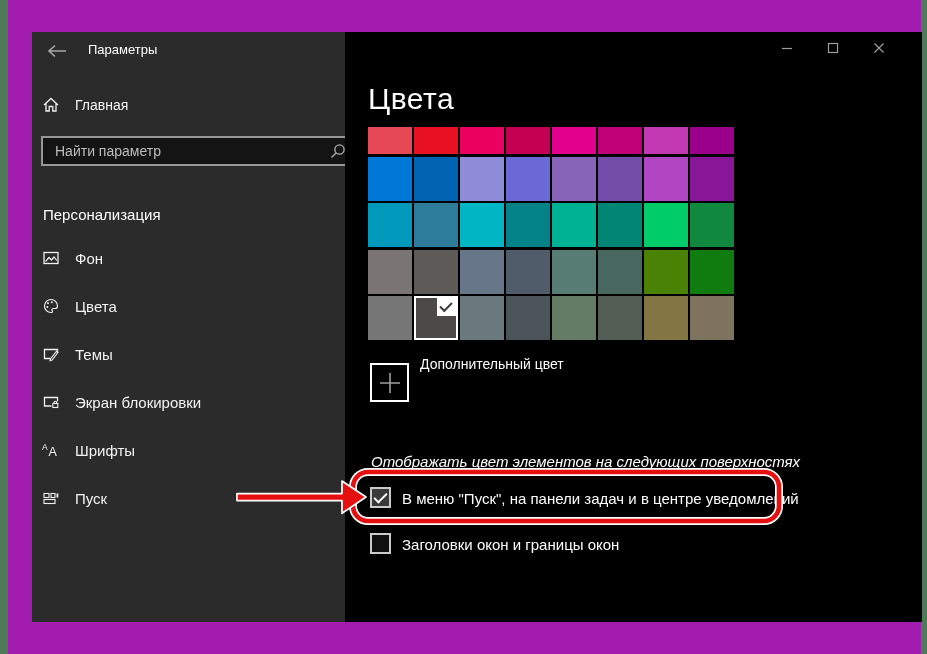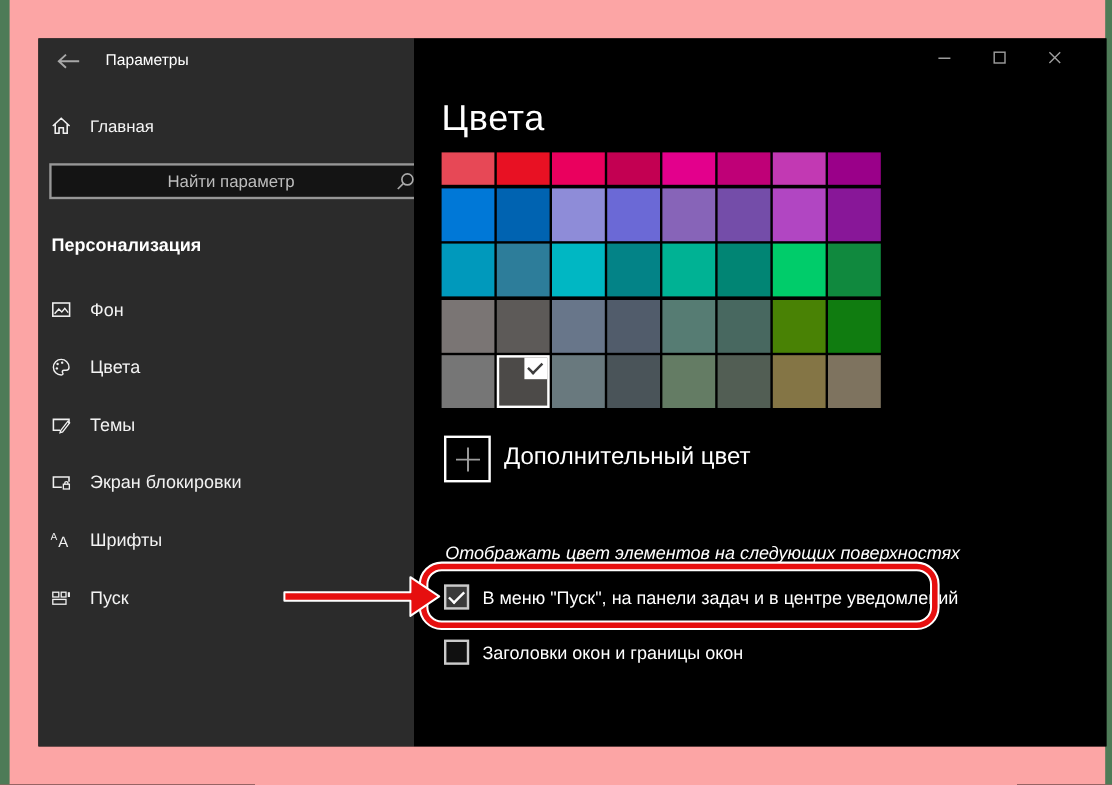--- a/index.html
+++ b/index.html
@@ -1,34 +1,34 @@
 <!DOCTYPE html>
 <html><head>
 <meta charset="utf-8">
 <style>
   * { margin:0; padding:0; box-sizing:border-box; }
   html,body { background:#000; }
   body { font-family:"Liberation Sans","DejaVu Sans",sans-serif; }
-  .screen { position:relative; width:927px; height:654px; background:#fca5a5; overflow:hidden;text-align:center; }
+  .screen { position:relative; width:927px; height:654px; background:#a21caf; overflow:hidden; }
 
   .wall { position:absolute; top:0; height:654px; background:#4e7b57; }
   .wall.left  { left:0; width:8px; }
   .wall.right { left:921px; width:6px; }
 
   .window { position:absolute; left:32px; top:32px; width:890px; height:590px; background:#000; }
 
   
   .sidebar { position:absolute; left:0; top:0; width:313px; height:590px; background:#2b2b2b; }
   .back-btn { position:absolute; left:8px; top:6px; width:34px; height:26px; display:flex; align-items:center; justify-content:center; color:#a8a8a8; }
   .win-title { position:absolute; left:56px; top:10px; font-size:13px; color:#ffffff; }
   .home-item { position:absolute; left:10px; top:61px; height:24px; display:flex; align-items:center; gap:15px; color:#f5f5f5; font-size:14px; }
   .search-box { position:absolute; left:9px; top:104px; width:318px; height:30px; border:2px solid #979797; background:#141414; display:flex; align-items:center; }
   .search-box .ph { flex:1; margin-left:12px; font-size:14px; color:#bdbdbd; }
   .search-box .mag { margin-right:11px; display:flex; }
-  .section-hdr { position:absolute; left:11px; top:164px; font-size:15px; font-weight:bold; color:#ffffff; }
+  .section-hdr { position:absolute; left:11px; top:174px; font-size:15px; font-weight:normal; color:#ffffff; }
   .nav { position:absolute; left:0; top:202px; width:313px; }
   .nav-item { height:48px; display:flex; align-items:center; padding-left:10px; gap:15px; color:#f2f2f2; font-size:15px; cursor:default; }
   .nav-item .ic { width:18px; height:18px; flex:0 0 18px; display:flex; }
   svg { display:block; }
 
   
   .main { position:absolute; left:313px; top:0; width:577px; height:590px; background:#000; }
   .caption-ctrl { position:absolute; top:0; width:46px; height:31px; display:flex; align-items:center; justify-content:center; }
   .ctrl-min { left:419px; } .ctrl-max { left:465px; } .ctrl-close { left:511px; }
 
@@ -37,21 +37,21 @@
   .color-grid { position:absolute; left:23px; top:95px; }
   .swatch-row { display:flex; gap:2px; margin-bottom:2.5px; }
   .swatch { width:44px; height:44px; position:relative; }
   .swatch-row.clipped .swatch { height:27px; }
   .swatch.selected { border:2px solid #ffffff; }
   .sel-corner { position:absolute; right:0; top:0; width:19px; height:18px; background:#ffffff; }
   .sel-corner::after { content:""; position:absolute; left:3px; top:4px; width:10px; height:5px;
     border-left:2px solid #3c3c3c; border-bottom:2px solid #3c3c3c; transform:rotate(-45deg); }
 
   .plus-btn { position:absolute; left:25px; top:331px; width:39px; height:39px; border:2px solid #ffffff; display:flex; align-items:center; justify-content:center; }
-  .plus-label { position:absolute; left:75px; top:338px; font-size:20px; color:#ffffff; }
+  .plus-label { position:absolute; left:75px; top:324px; font-size:14px; color:#ffffff; }
 
   .surfaces-heading { position:absolute; left:26px; top:421px; font-size:15px; color:#ffffff;font-style:italic; }
 
   .checkbox { position:absolute; left:25px; width:21px; height:21px; border:2px solid #cbcbcb; background:#101010; }
   .checkbox.checked { background:#3a3a3a; }
   .checkbox.checked::after { content:""; position:absolute; left:2px; top:4px; width:11px; height:5px;
     border-left:2px solid #ffffff; border-bottom:2px solid #ffffff; transform:rotate(-45deg); }
   .cb1 { top:455px; } .cb2 { top:501px; }
   .cb-label { position:absolute; left:57px; font-size:15px; color:#ffffff; white-space:nowrap; }
   .cb1-label { top:458px; } .cb2-label { top:504px; }

